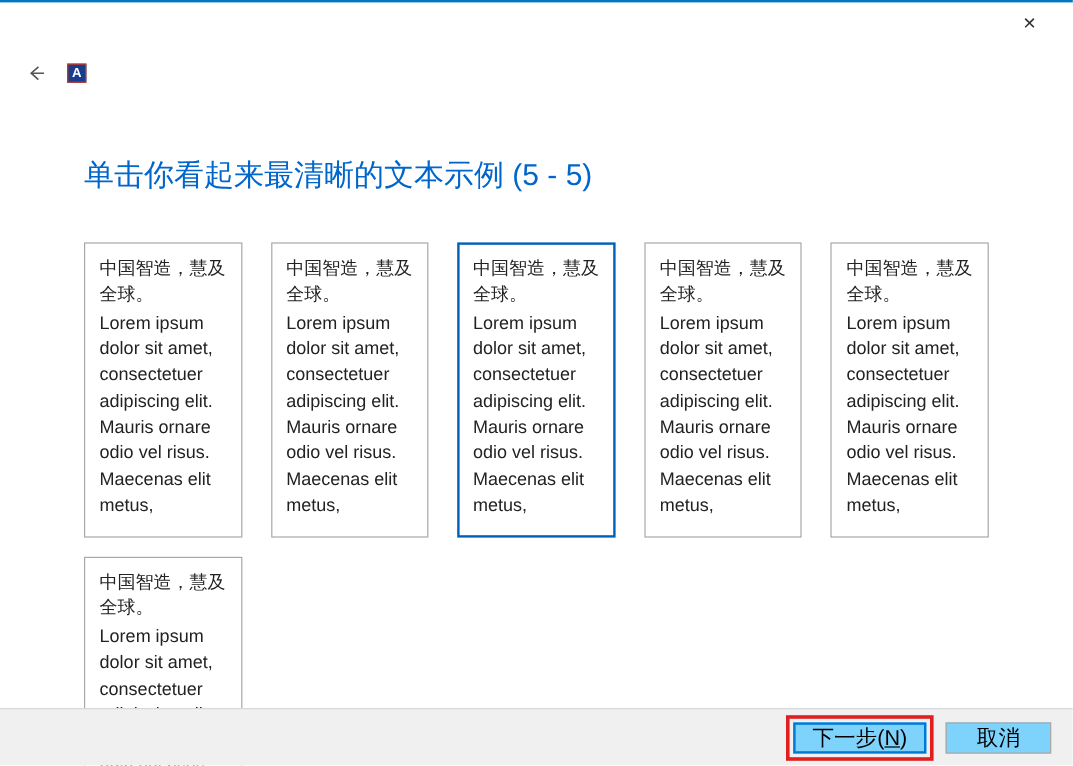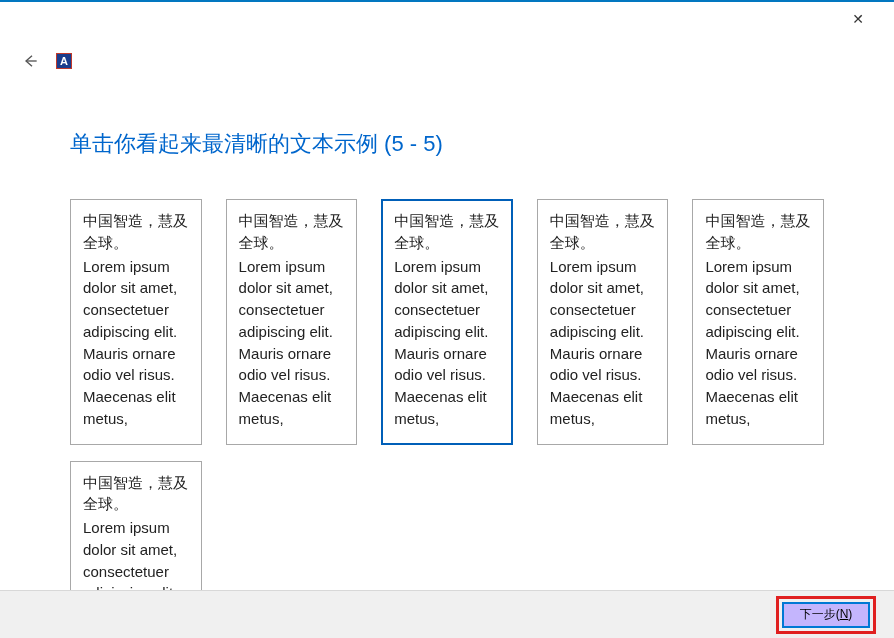--- a/index.html
+++ b/index.html
@@ -65,21 +65,21 @@
       border: 1px solid #c0392b;
     }
     .app-title {
       font-size: 14px;
       color: #333;
     }
     .content {
       padding: 50px 70px 20px 70px;
     }
     .heading {
-      font-size: 22px;
+      font-size: 25px;
       color: #0066cc;
       margin-bottom: 40px;
       font-weight: normal;
     }
     .grid {
       display: grid;
       grid-template-columns: repeat(5, 1fr);
       gap: 16px 24px;
     }
     .sample {
@@ -110,22 +110,22 @@
       display: flex;
       justify-content: flex-end;
       align-items: center;
       padding-right: 18px;
       gap: 10px;
     }
     .btn {
       min-width: 88px;
       height: 26px;
       border: 1px solid #a8a8a8;
-      background: #c4b5fd;
-      font-size: 12px;
+      background: #7dd3fc;
+      font-size: 18px;
       font-family: inherit;
       cursor: pointer;
       display: inline-flex;
       align-items: center;
       justify-content: center;
       padding: 0 14px;
     }
     .btn.primary {
       border: 2px solid #0078d4;
     }
@@ -169,13 +169,14 @@
       <div class="sample"><span class="cn">中国智造，慧及全球。</span><span>Lorem ipsum dolor sit amet, consectetuer adipiscing elit. Mauris ornare odio vel risus. Maecenas elit metus,</span></div>
     </div>
 </div>
 
 <div class="footer">
   <span class="next-wrap">
     <button class="btn primary">
       <span><span>下一步(</span><span class="underline">N</span><span>)</span></span>
     </button>
   </span>
+  <button class="btn">取消</button>
 </div>
 
 </body></html>

